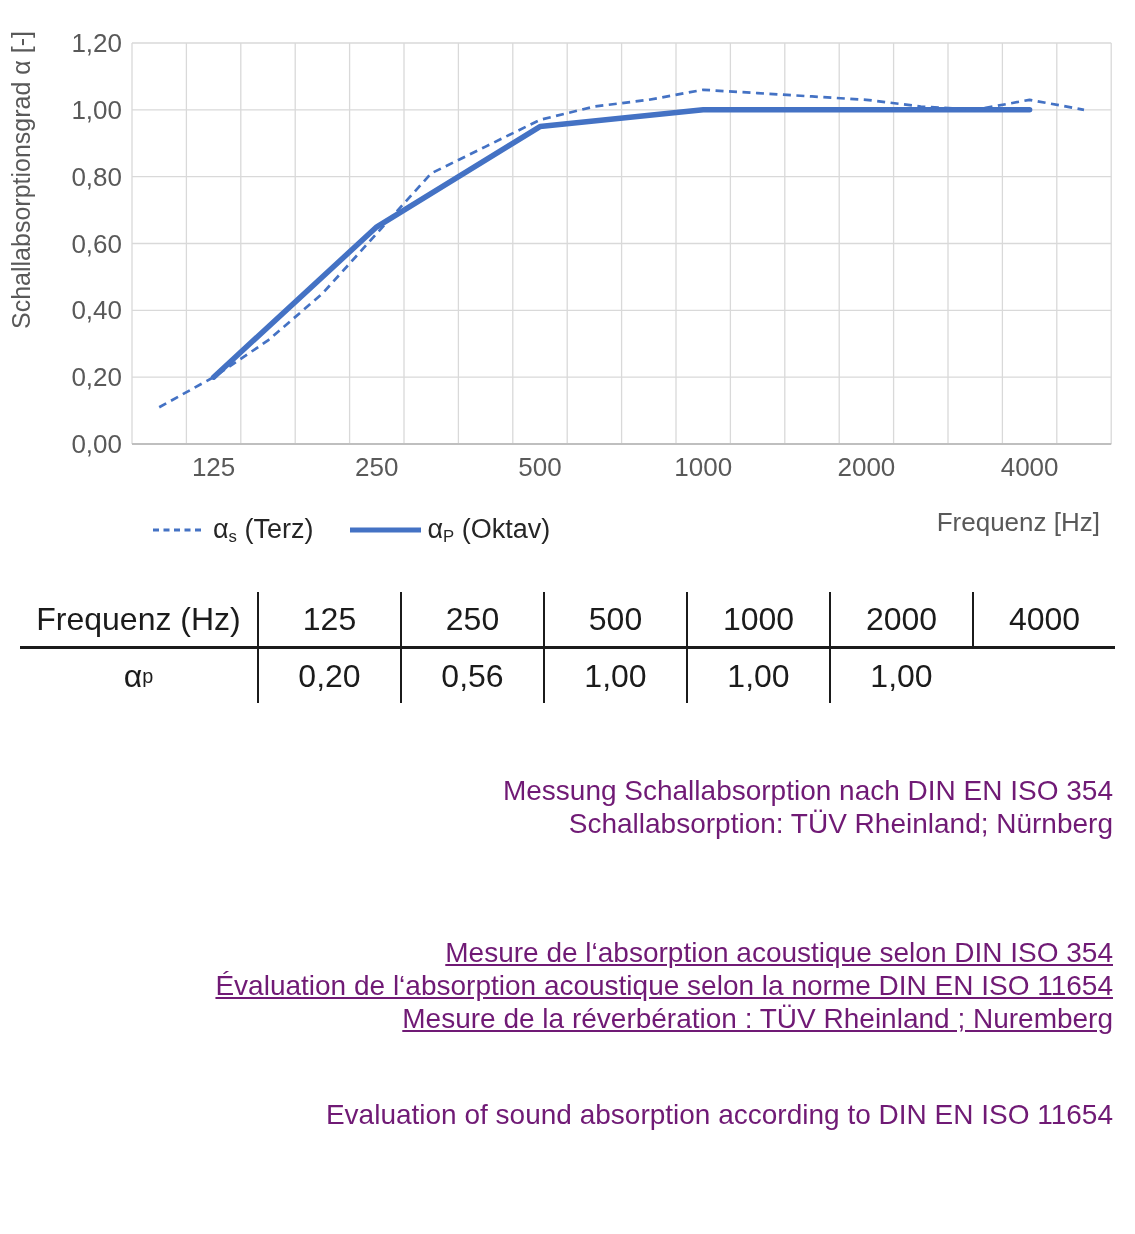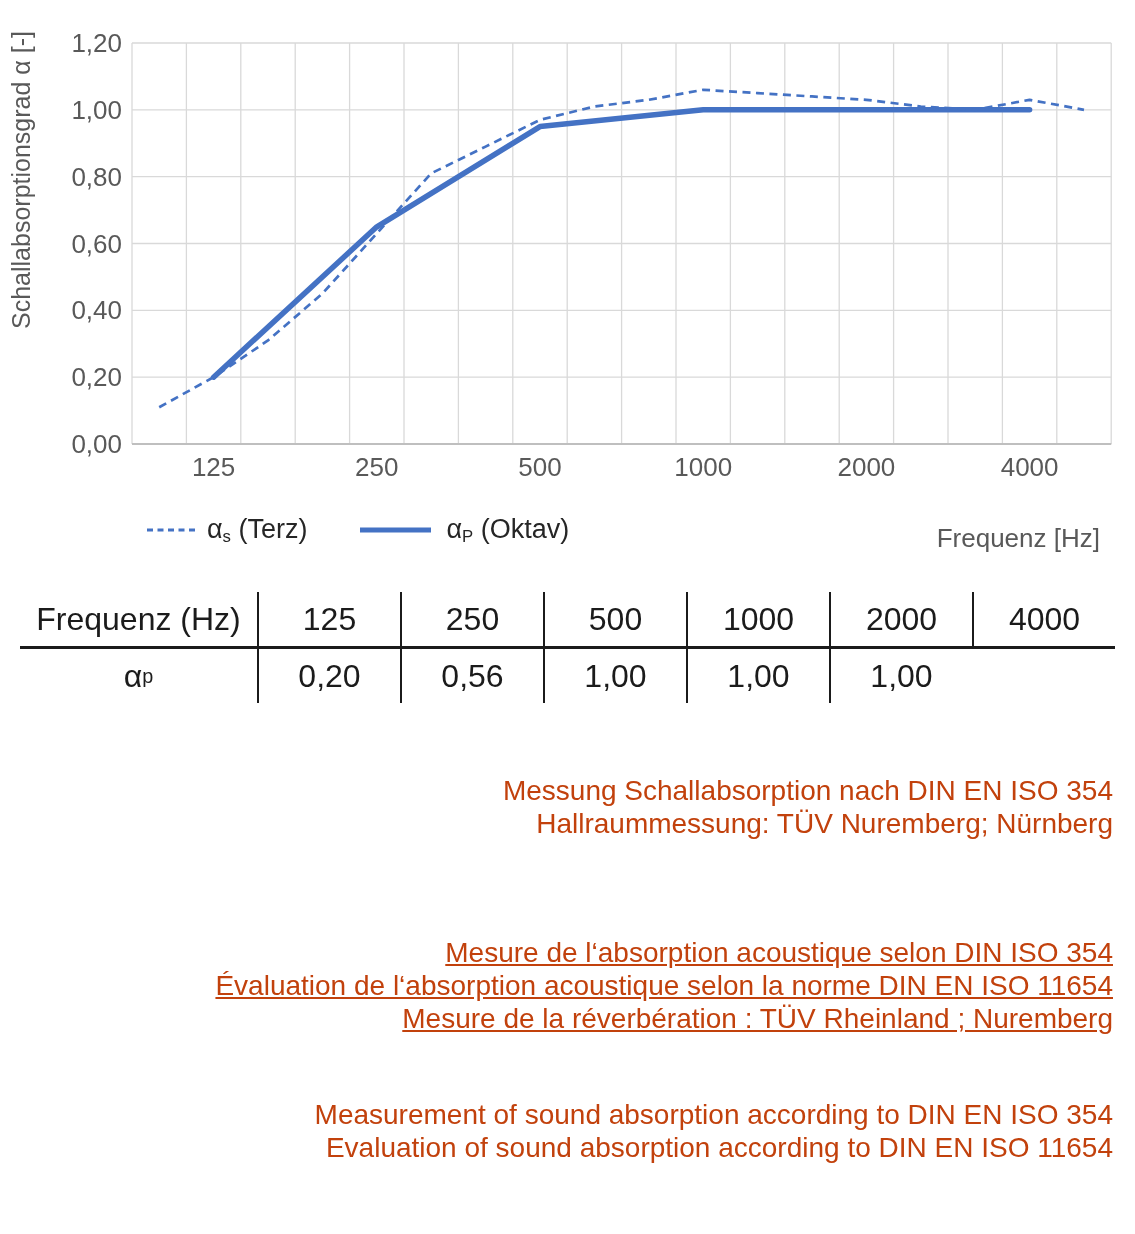--- a/index.html
+++ b/index.html
@@ -16,33 +16,32 @@
     font-size: 25px;
     fill: #595959;
     font-family: "Liberation Sans", "DejaVu Sans", sans-serif;
   }
   .x-axis-title {
     position: absolute;
     top: 507px;
     right: 35px;
     font-size: 26px;
     color: #595959;
-    margin-top: 16px;
   }
   .legend {
     position: absolute;
-    left: 146px;
+    left: 152px;
     top: 514px;
     display: flex;
     align-items: center;
-    gap: 52px;
+    gap: 36px;
   }
   .legend-item { display: flex; align-items: center; }
   .legend-label { font-size: 27px; color: #262626; margin-left: 9px; }
-  .legend-item.oktav .legend-label { margin-left: 15px; }
+  .legend-item.oktav .legend-label { margin-left: 6px; }
   sub { font-size: 0.62em; vertical-align: -0.22em; }
   .abs-table {
     position: absolute;
     left: 20px;
     top: 592px;
     width: 1095px;
     display: grid;
     grid-template-columns: 237px repeat(6, 1fr);
     color: #1b1b1b;
   }
@@ -54,21 +53,21 @@
     font-size: 32px;
   }
   .abs-table .cell.vline { border-left: 2px solid #1b1b1b; }
   .abs-table .cell.row1 { border-bottom: 3px solid #1b1b1b; }
   .note {
     position: absolute;
     right: 22px;
     text-align: right;
     font-size: 28px;
     line-height: 33px;
-    color: #c2410c;
+    color: #701a75;
   }
   .note-de { top: 774px; }
   .note-fr { top: 936px; text-decoration: underline; }
   .note-en { top: 1098px; }
 </style>
 </head>
 <body>
 
 <div class="page">
 
@@ -156,27 +155,26 @@
       </div>
     <div class="cell vline">0,20</div>
     <div class="cell vline">0,56</div>
     <div class="cell vline">1,00</div>
     <div class="cell vline">1,00</div>
     <div class="cell vline">1,00</div>
   </div>
 
   <div class="note note-de">
     <div>Messung Schallabsorption nach DIN EN ISO 354</div>
-    <div>Hallraummessung: TÜV Nuremberg; Nürnberg</div>
+    <div>Schallabsorption: TÜV Rheinland; Nürnberg</div>
   </div>
 
   <div class="note note-fr">
     <div>Mesure de l‘absorption acoustique selon DIN ISO 354</div>
     <div>Évaluation de l‘absorption acoustique selon la norme DIN EN ISO 11654</div>
     <div>Mesure de la réverbération : TÜV Rheinland ; Nuremberg</div>
   </div>
 
   <div class="note note-en">
-    <div>Measurement of sound absorption according to DIN EN ISO 354</div>
     <div>Evaluation of sound absorption according to DIN EN ISO 11654</div>
   </div>
 
 </div>
 
 </body></html>

